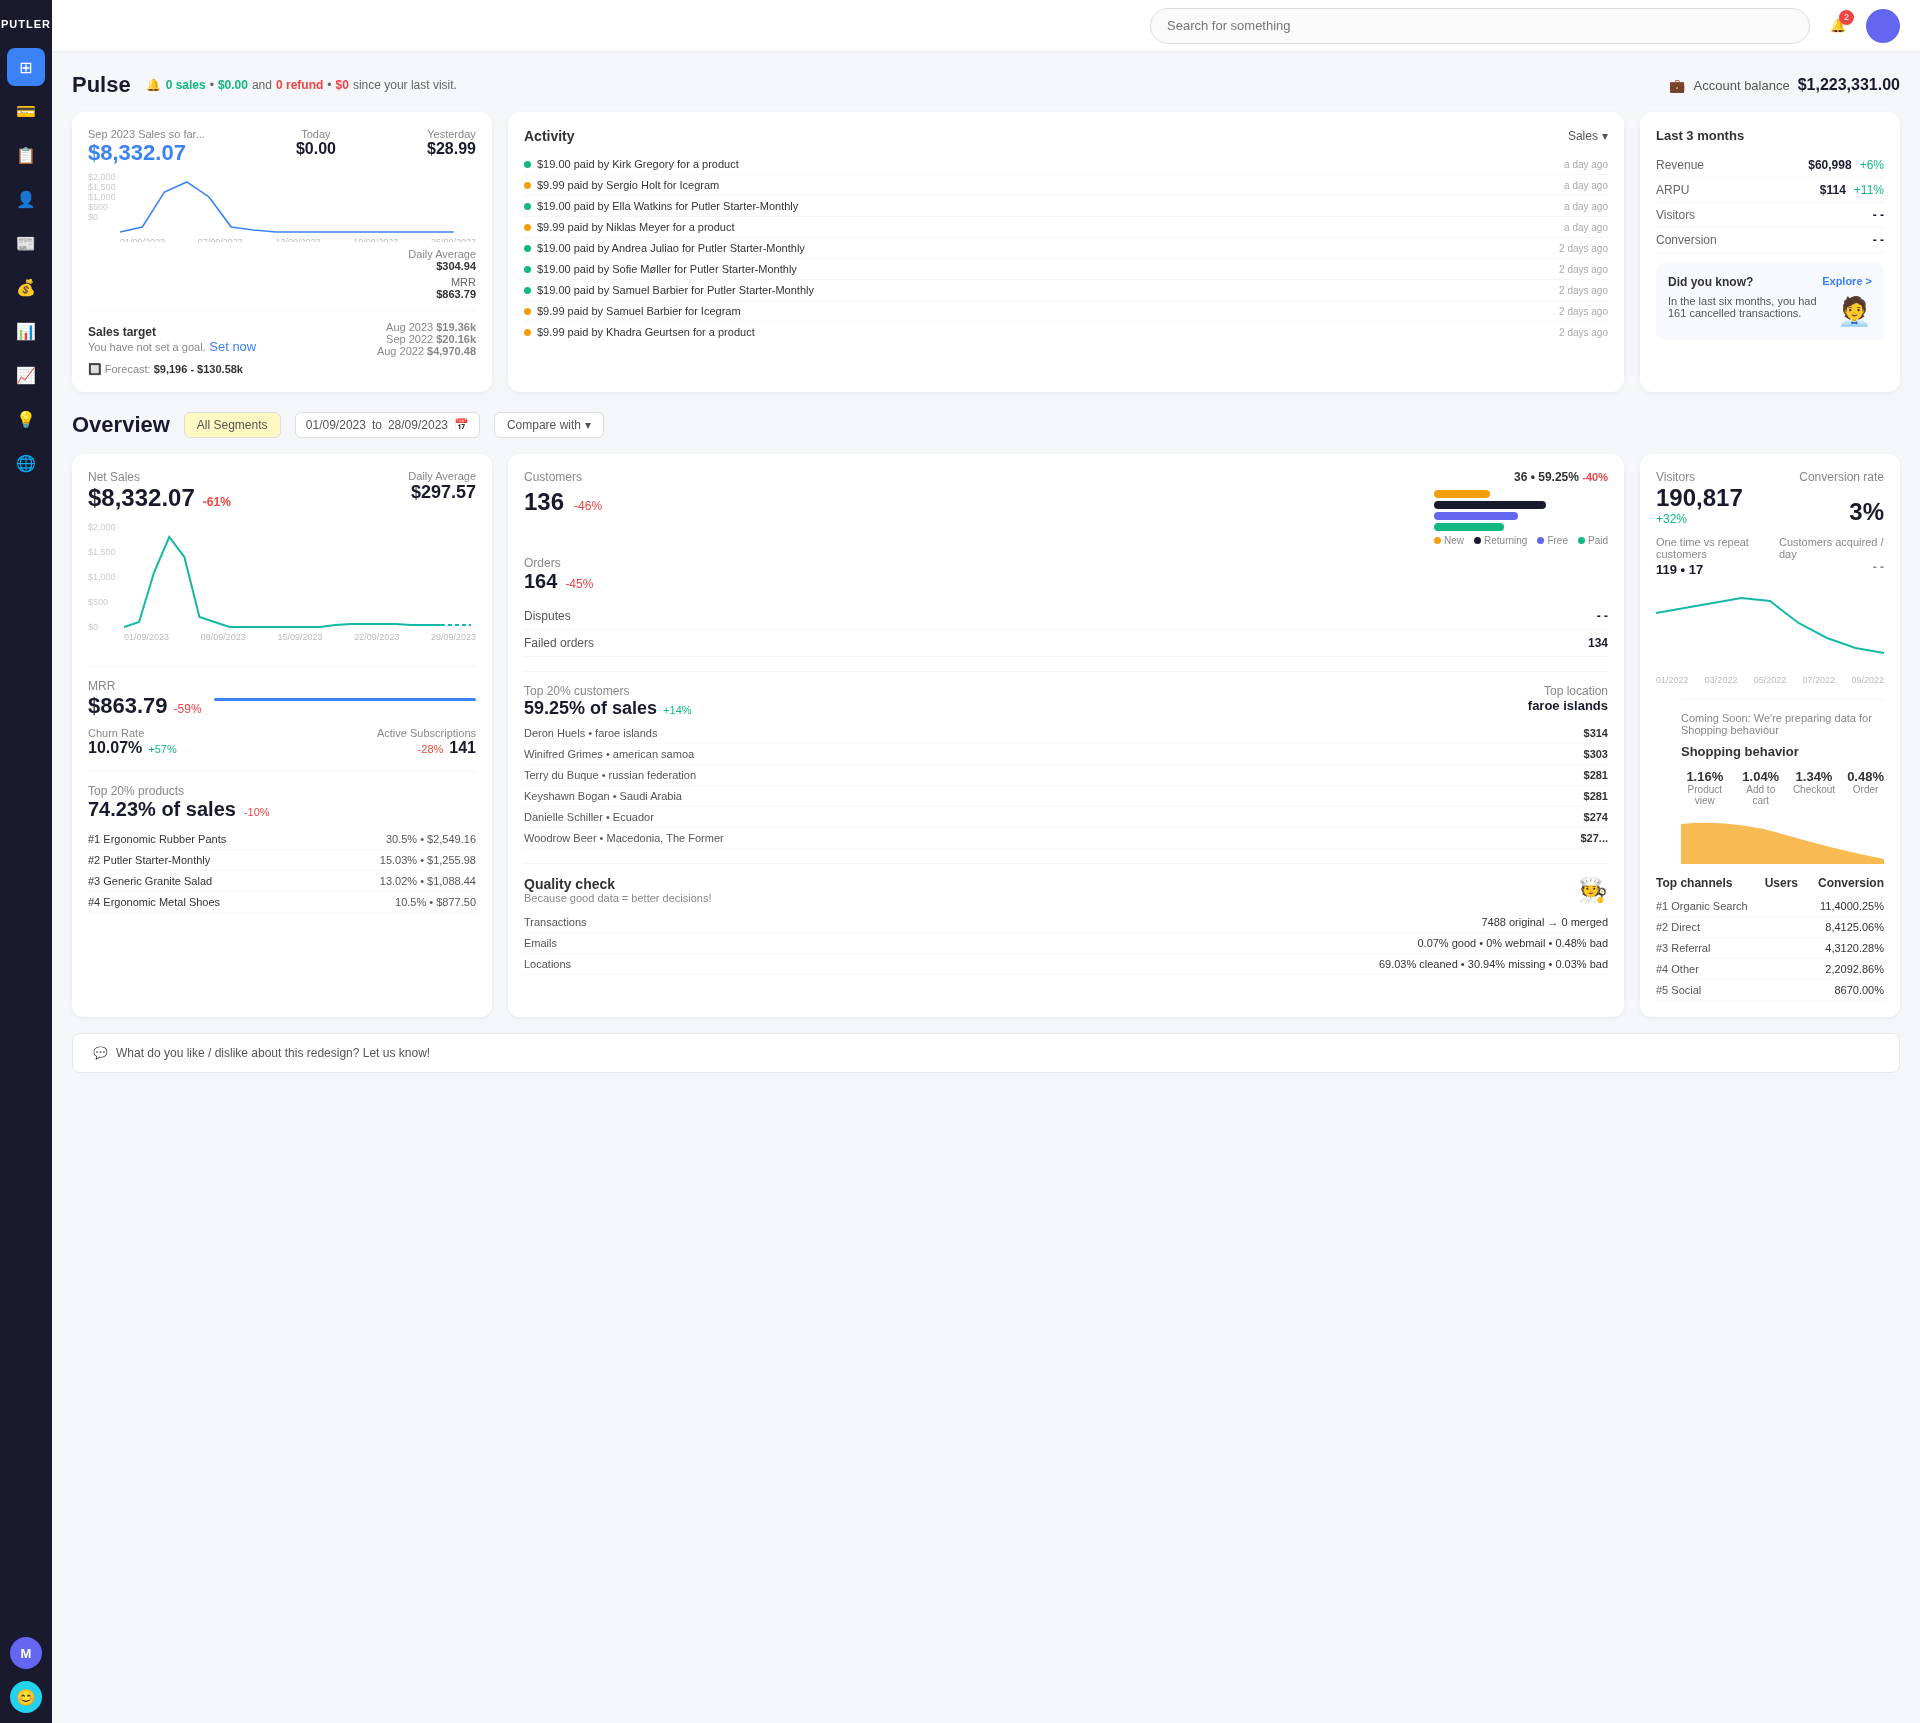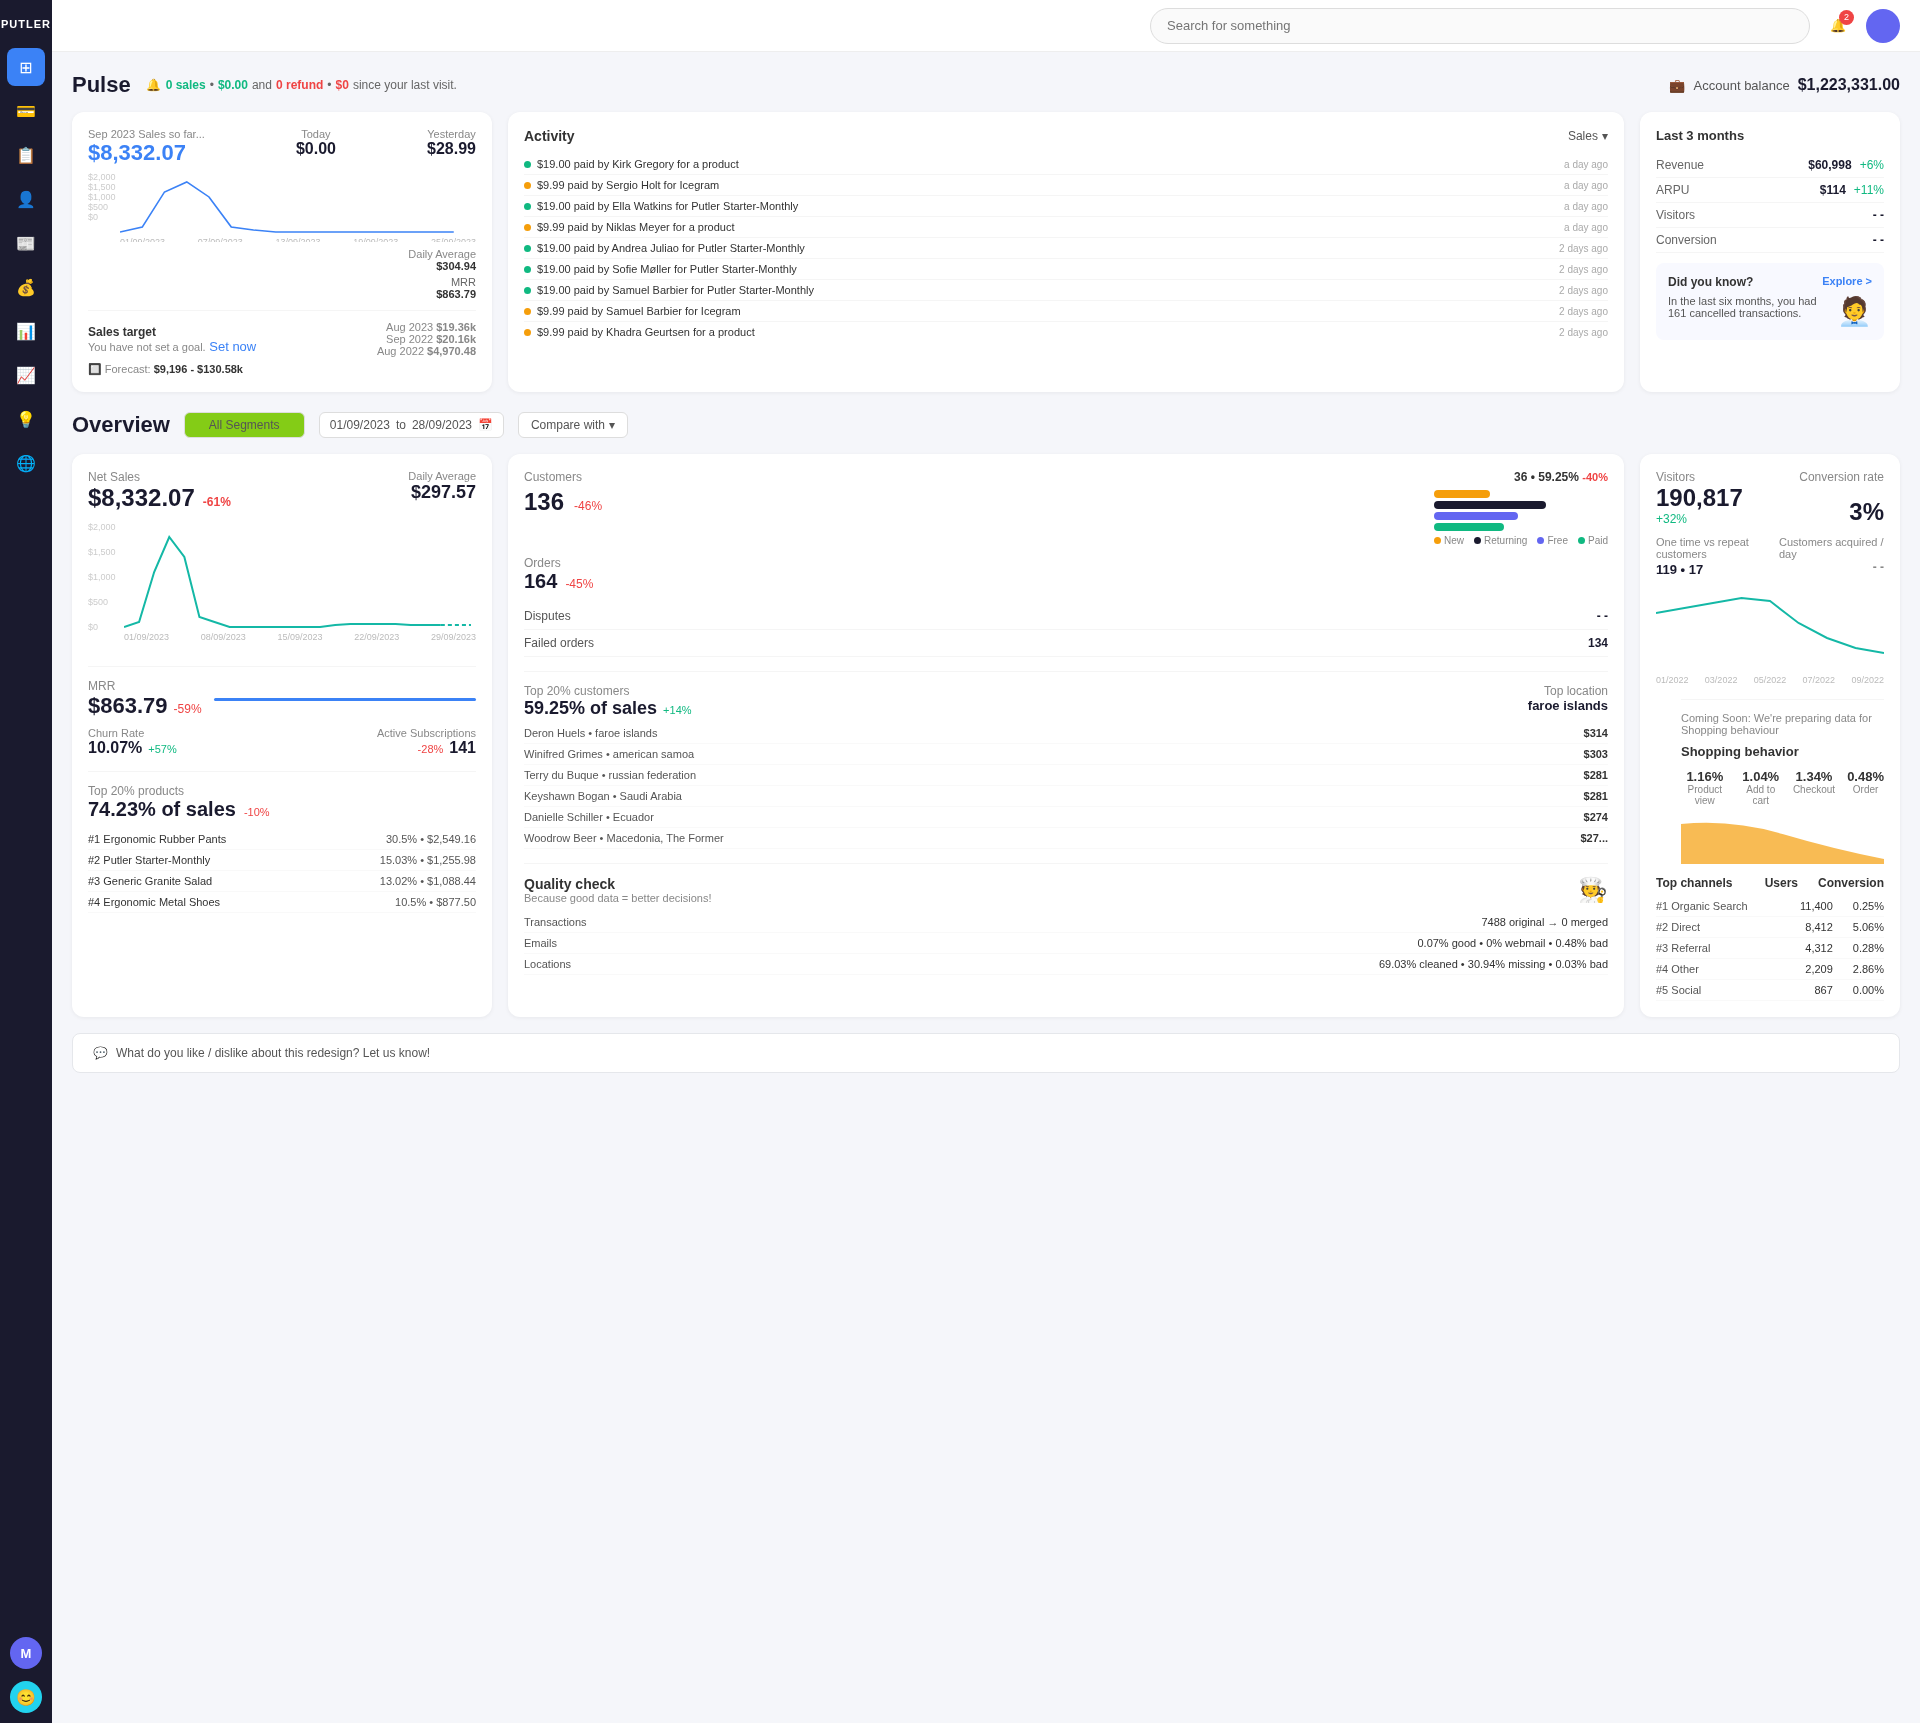--- a/index.html
+++ b/index.html
@@ -76,21 +76,21 @@
     .l3m-label { color: #666; }
     .l3m-val { font-weight: 600; color: #1a1a2e; }
     .l3m-change.up { color: #10b981; }
     .did-you-know { background: #f8f9ff; border-radius: 8px; padding: 12px; margin-top: 10px; font-size: 11px; }
     .dyk-header { display: flex; justify-content: space-between; font-size: 12px; font-weight: 600; margin-bottom: 6px; }
     .dyk-explore { color: #3b82f6; cursor: pointer; font-size: 11px; }
 
     
     .overview-header { display: flex; align-items: center; gap: 14px; margin-bottom: 16px; flex-wrap: wrap; }
     .overview-title { font-size: 22px; font-weight: 700; color: #1a1a2e; }
-    .segment-select { border: 1px solid #ddd; border-radius: 6px; padding: 5px 24px; font-size: 12px; color: #555; cursor: pointer; background: #84cc16; }
+    .segment-select { border: 1px solid #ddd; border-radius: 6px; padding: 5px 12px; font-size: 12px; color: #555; cursor: pointer; background: #fef9c3; }
     .date-range { border: 1px solid #ddd; border-radius: 6px; padding: 5px 10px; font-size: 12px; color: #555; cursor: pointer; background: #fff; display: flex; align-items: center; gap: 6px; }
     .compare-btn { border: 1px solid #ddd; border-radius: 6px; padding: 5px 12px; font-size: 12px; color: #555; cursor: pointer; background: #fff; display: flex; align-items: center; gap: 4px; }
 
     .overview-grid { display: grid; grid-template-columns: 420px 1fr 260px; gap: 16px; }
     .ov-card { background: #fff; border-radius: 12px; padding: 16px; box-shadow: 0 1px 4px rgba(0,0,0,0.06); }
 
     .net-sales-label { font-size: 12px; color: #888; }
     .net-sales-val { font-size: 24px; font-weight: 700; color: #1a1a2e; display: flex; align-items: baseline; gap: 8px; }
     .change-neg { color: #ef4444; font-size: 12px; }
     .change-pos { color: #10b981; font-size: 12px; }
@@ -175,21 +175,21 @@
     .sb-item { text-align: center; }
     .sb-pct { font-size: 13px; font-weight: 700; }
     .sb-label { font-size: 10px; color: #888; }
     .funnel-chart { height: 50px; }
     .funnel-chart svg { width: 100%; height: 100%; }
 
     .channels-section { margin-top: 12px; }
     .ch-header { display: flex; justify-content: space-between; font-size: 12px; font-weight: 600; margin-bottom: 6px; }
     .ch-row { display: flex; justify-content: space-between; padding: 4px 0; font-size: 11px; border-bottom: 1px solid #f9f9f9; }
     .ch-name { color: #555; }
-    .ch-stats { color: #333; display: flex; gap: 20px; margin-left: 9px; }
+    .ch-stats { color: #333; display: flex; gap: 0; margin-left: 9px; }
 
     .feedback-bar { background: #fff; border: 1px solid #e5e7eb; border-radius: 8px; padding: 12px 20px; display: flex; align-items: center; gap: 8px; margin-top: 16px; font-size: 12px; color: #555; }
 
     
     .y-labels { position: absolute; left: 0; top: 0; bottom: 20px; display: flex; flex-direction: column; justify-content: space-between; font-size: 9px; color: #ccc; pointer-events: none; }
 
     select { appearance: none; -webkit-appearance: none; }
   </style>
 </head>
 <body>

